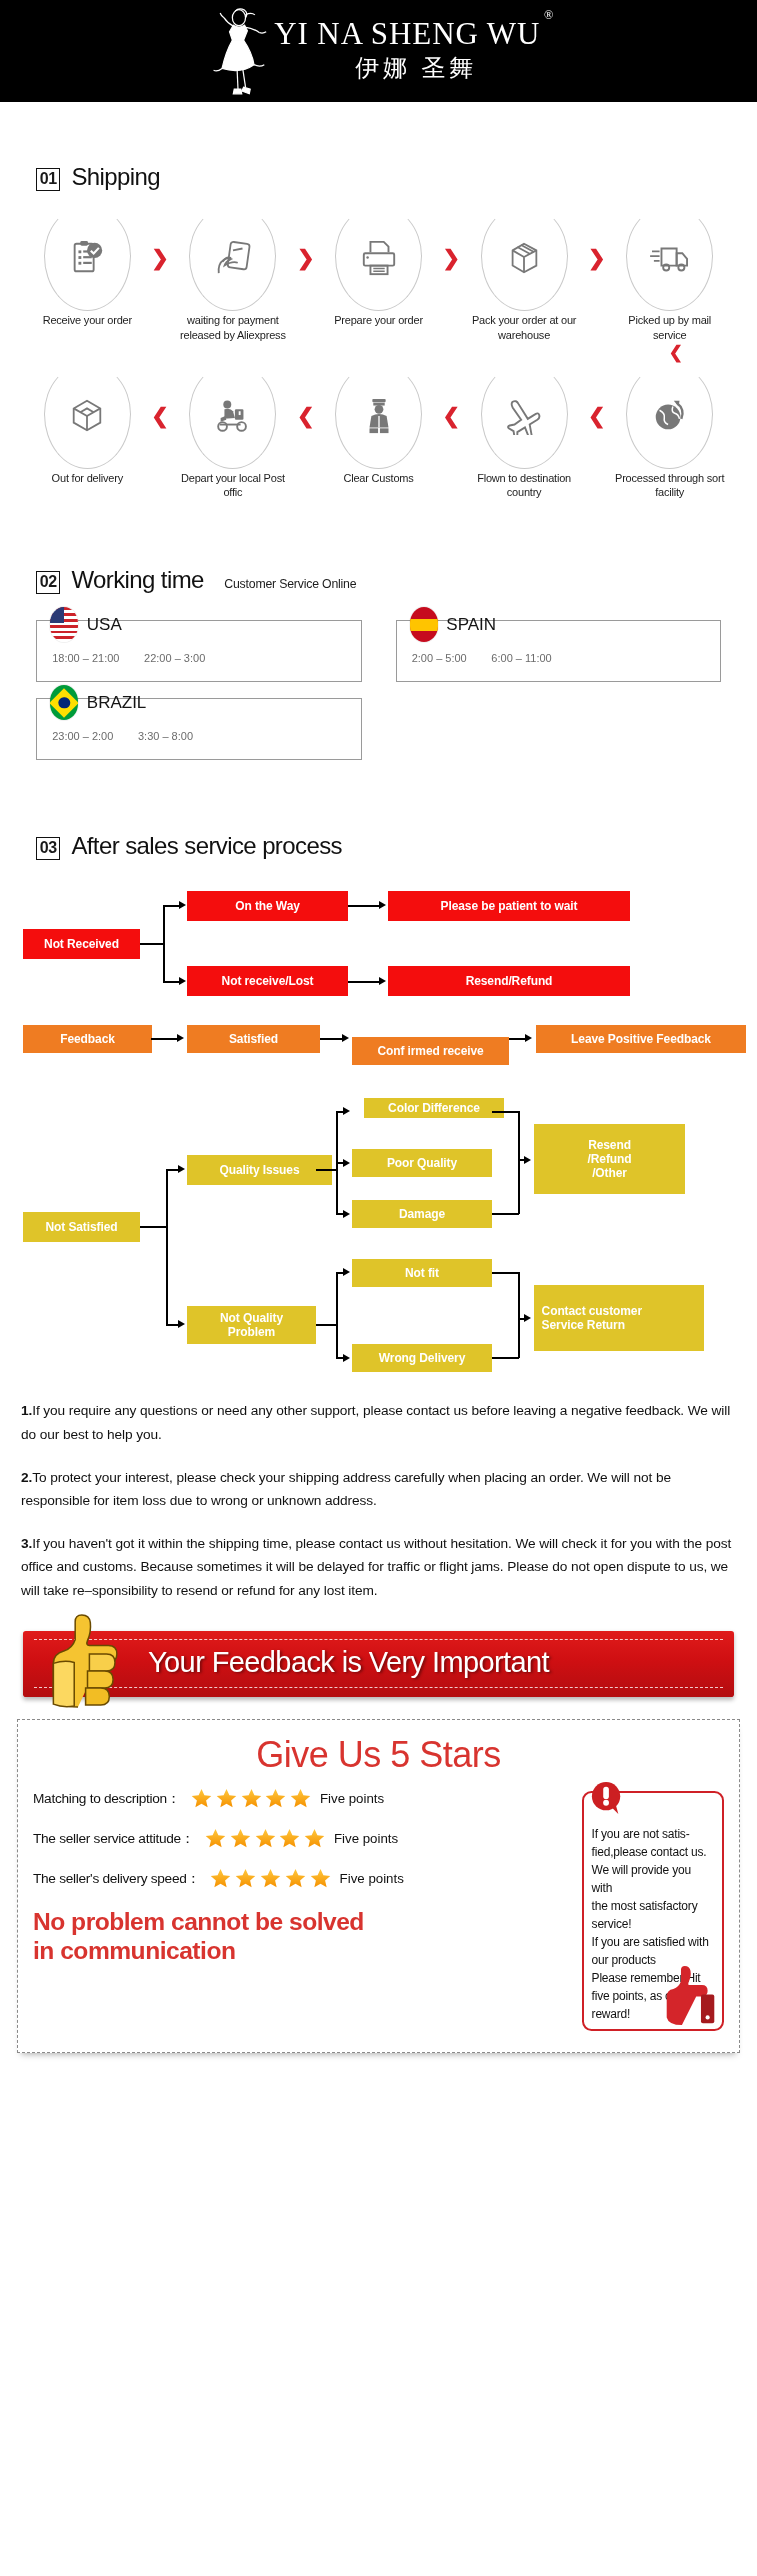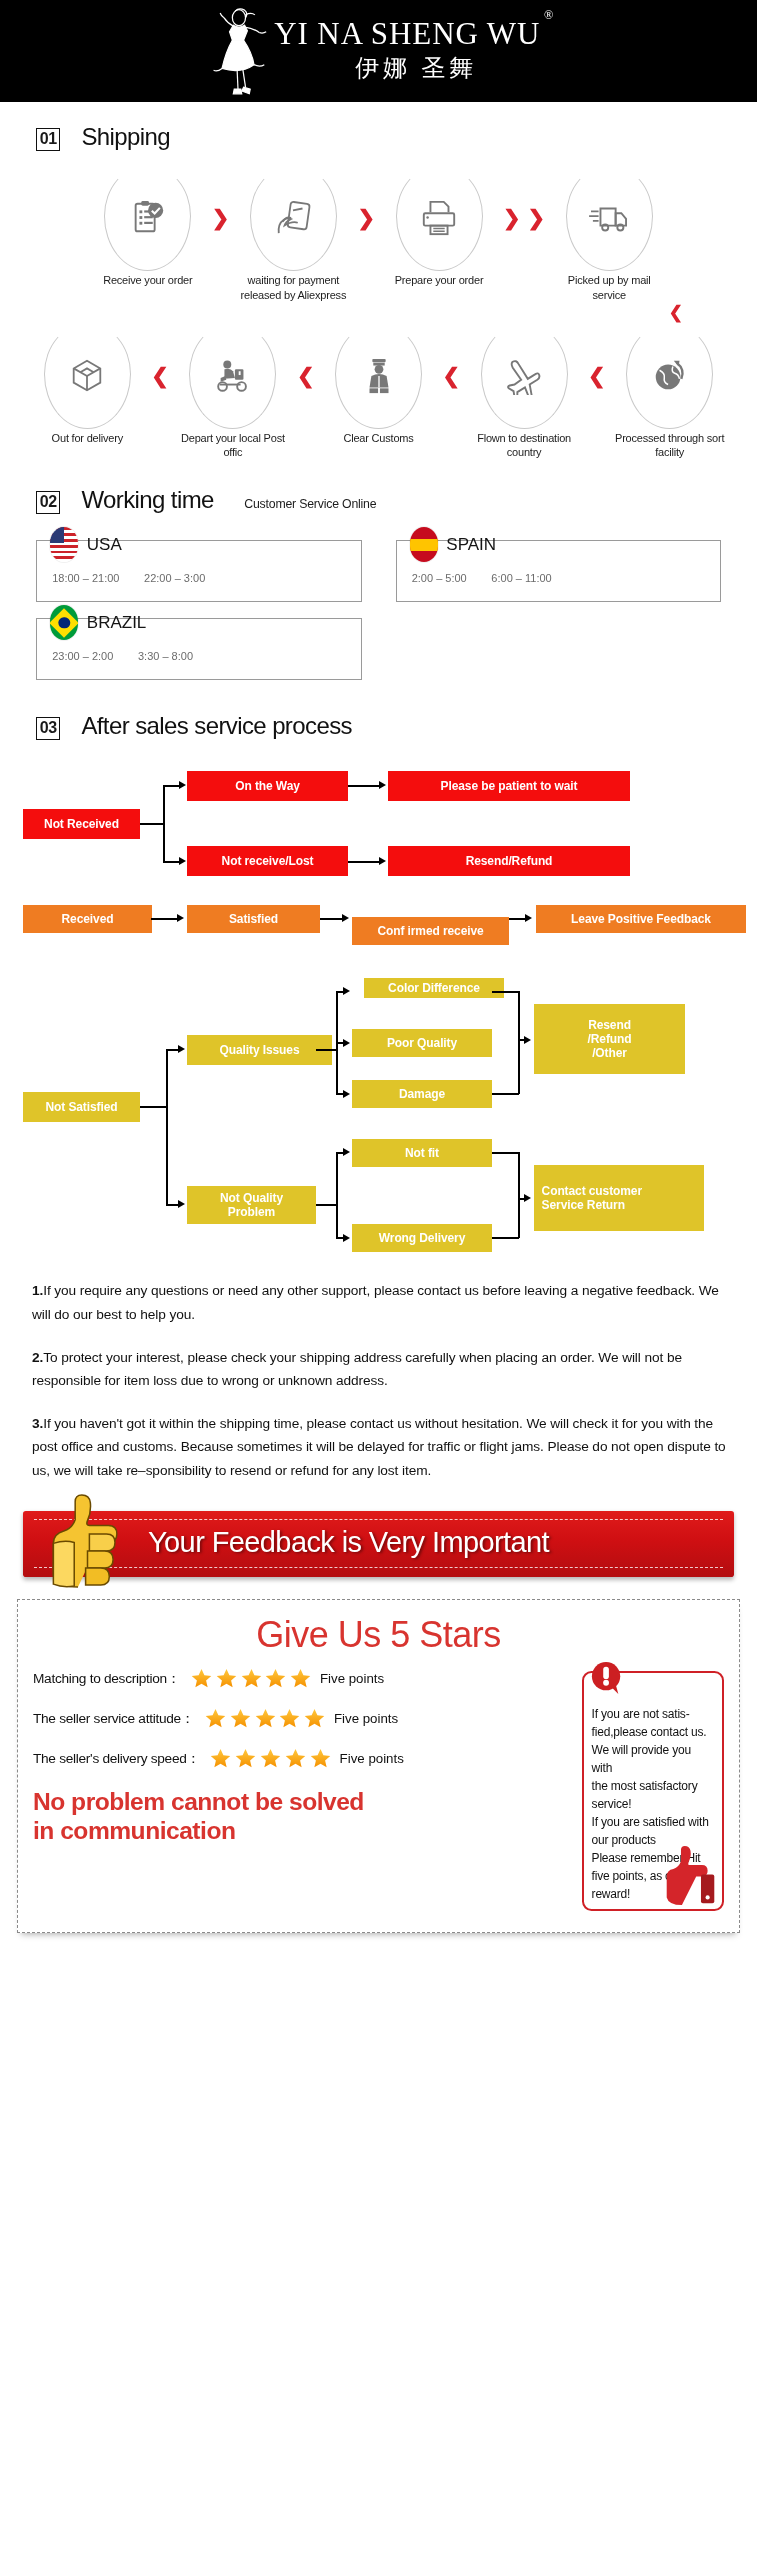--- a/index.html
+++ b/index.html
@@ -48,22 +48,23 @@
     letter-spacing: 3.8px;
     margin-top: 2.8px;
     align-self: center;
     padding-left: 7.6px;
   }
 
   
   .sec-head {
     display: flex;
     align-items: baseline;
-    gap: 21px;
+    gap: 11px;
     padding-left: 36px;
+    margin-top: 40px;
   }
   .sec-num {
     border: 1.9px solid #111;
     font-size: 16px;
     font-weight: 700;
     line-height: 1;
     padding: 1.9px 2.8px 2.8px 2.8px;
     letter-spacing: -0.5px;
     font-family: "Liberation Sans", sans-serif;
     position: relative;
@@ -214,21 +215,20 @@
   }
 
   
   .notes { padding: 0 21px; margin-top: 17px; }
   .note {
     font-size: 13.7px;
     line-height: 1.72;
     color: #111;
     margin-bottom: 19px;
     letter-spacing: -0.1px;
-    margin-left: 11px;
   }
   .note b { font-weight: 700; }
 
   
   .fb-wrap { position: relative; margin: 15px 17px 0 17px; height: 81px; }
   .fb-banner {
     position: absolute; left: 5.7px; right: 5.7px; top: 9.5px; bottom: 5.7px;
     background: linear-gradient(180deg,#e01b1b 0%, #cf0f12 45%, #b30d10 100%);
     border-radius: 2.8px;
     box-shadow: 0 2.8px 4.7px rgba(0,0,0,.28);
@@ -372,20 +372,31 @@
           <rect x="12" y="28" width="18" height="9"></rect>
           <path d="M15 31 h12 M15 34 h12" stroke-width="1.6"></path>
           <circle cx="9" cy="19.5" r="1.3" fill="#787878" stroke="none"></circle>
         </svg>
       </div>
       <div class="ship-cap">Prepare your order</div>
     </div>
 
     <div class="chev">❯</div>
 
+    <div class="ship-step">
+      <div class="ship-bubble">
+          <span class="ring"></span>
+        <svg width="38" height="38" viewBox="0 0 40 40" fill="none" stroke="#787878" stroke-width="1.9">
+          <path d="M8 12 L20 5 L33 12 L33 28 L20 35 L8 28 Z"></path>
+          <path d="M8 12 L20 19 L33 12 M20 19 L20 35"></path>
+          <path d="M13 8.5 L26 15.6 M17 6.3 L30 13.4"></path>
+        </svg>
+      </div>
+      <div class="ship-cap">Pack your order at our warehouse</div>
+    </div>
 
     <div class="chev">❯</div>
 
     <div class="ship-step">
       <div class="ship-bubble">
           <span class="ring"></span>
         <svg width="42" height="36" viewBox="0 0 44 38" fill="none" stroke="#787878" stroke-width="2">
           <path d="M13 9 h16 v18 h-16z"></path>
           <path d="M29 14 h6 l5 6 v7 h-11z"></path>
           <circle cx="18" cy="29" r="3.2"></circle>
@@ -557,21 +568,21 @@
     <span class="arrowhead" style="left:179px; top:16px;"></span>
     <span class="arrowhead" style="left:179px; top:92px;"></span>
 
     <span class="line hline" style="left:348px; top:20px; width:32px;"></span>
     <span class="arrowhead" style="left:379px; top:16px;"></span>
     <span class="line hline" style="left:348px; top:96px; width:32px;"></span>
     <span class="arrowhead" style="left:379px; top:92px;"></span>
   </div>
 
   <div class="flow" style="height:49px; margin-top:15px;">
-    <div class="fbox orange" style="left:23px; top:5.7px; width:129px; height:28px;">Received</div>
+    <div class="fbox orange" style="left:23px; top:5.7px; width:129px; height:28px;">Feedback</div>
     <div class="fbox orange" style="left:187px; top:5.7px; width:133px; height:28px;">Satisfied</div>
     <div class="fbox orange" style="left:352px; top:18px; width:157px; height:28px;">Conf irmed receive</div>
     <div class="fbox orange" style="left:536px; top:5.7px; width:210px; height:28px;">Leave Positive Feedback</div>
 
     <span class="line hline" style="left:151px; top:19px; width:27.5px;"></span>
       <span class="arrowhead" style="left:177px; top:15px;"></span>
     <span class="line hline" style="left:320px; top:19px; width:24px;"></span>
       <span class="arrowhead" style="left:342px; top:15px;"></span>
     <span class="line hline" style="left:509px; top:19px; width:18px;"></span>
       <span class="arrowhead" style="left:525px; top:15px;"></span>

